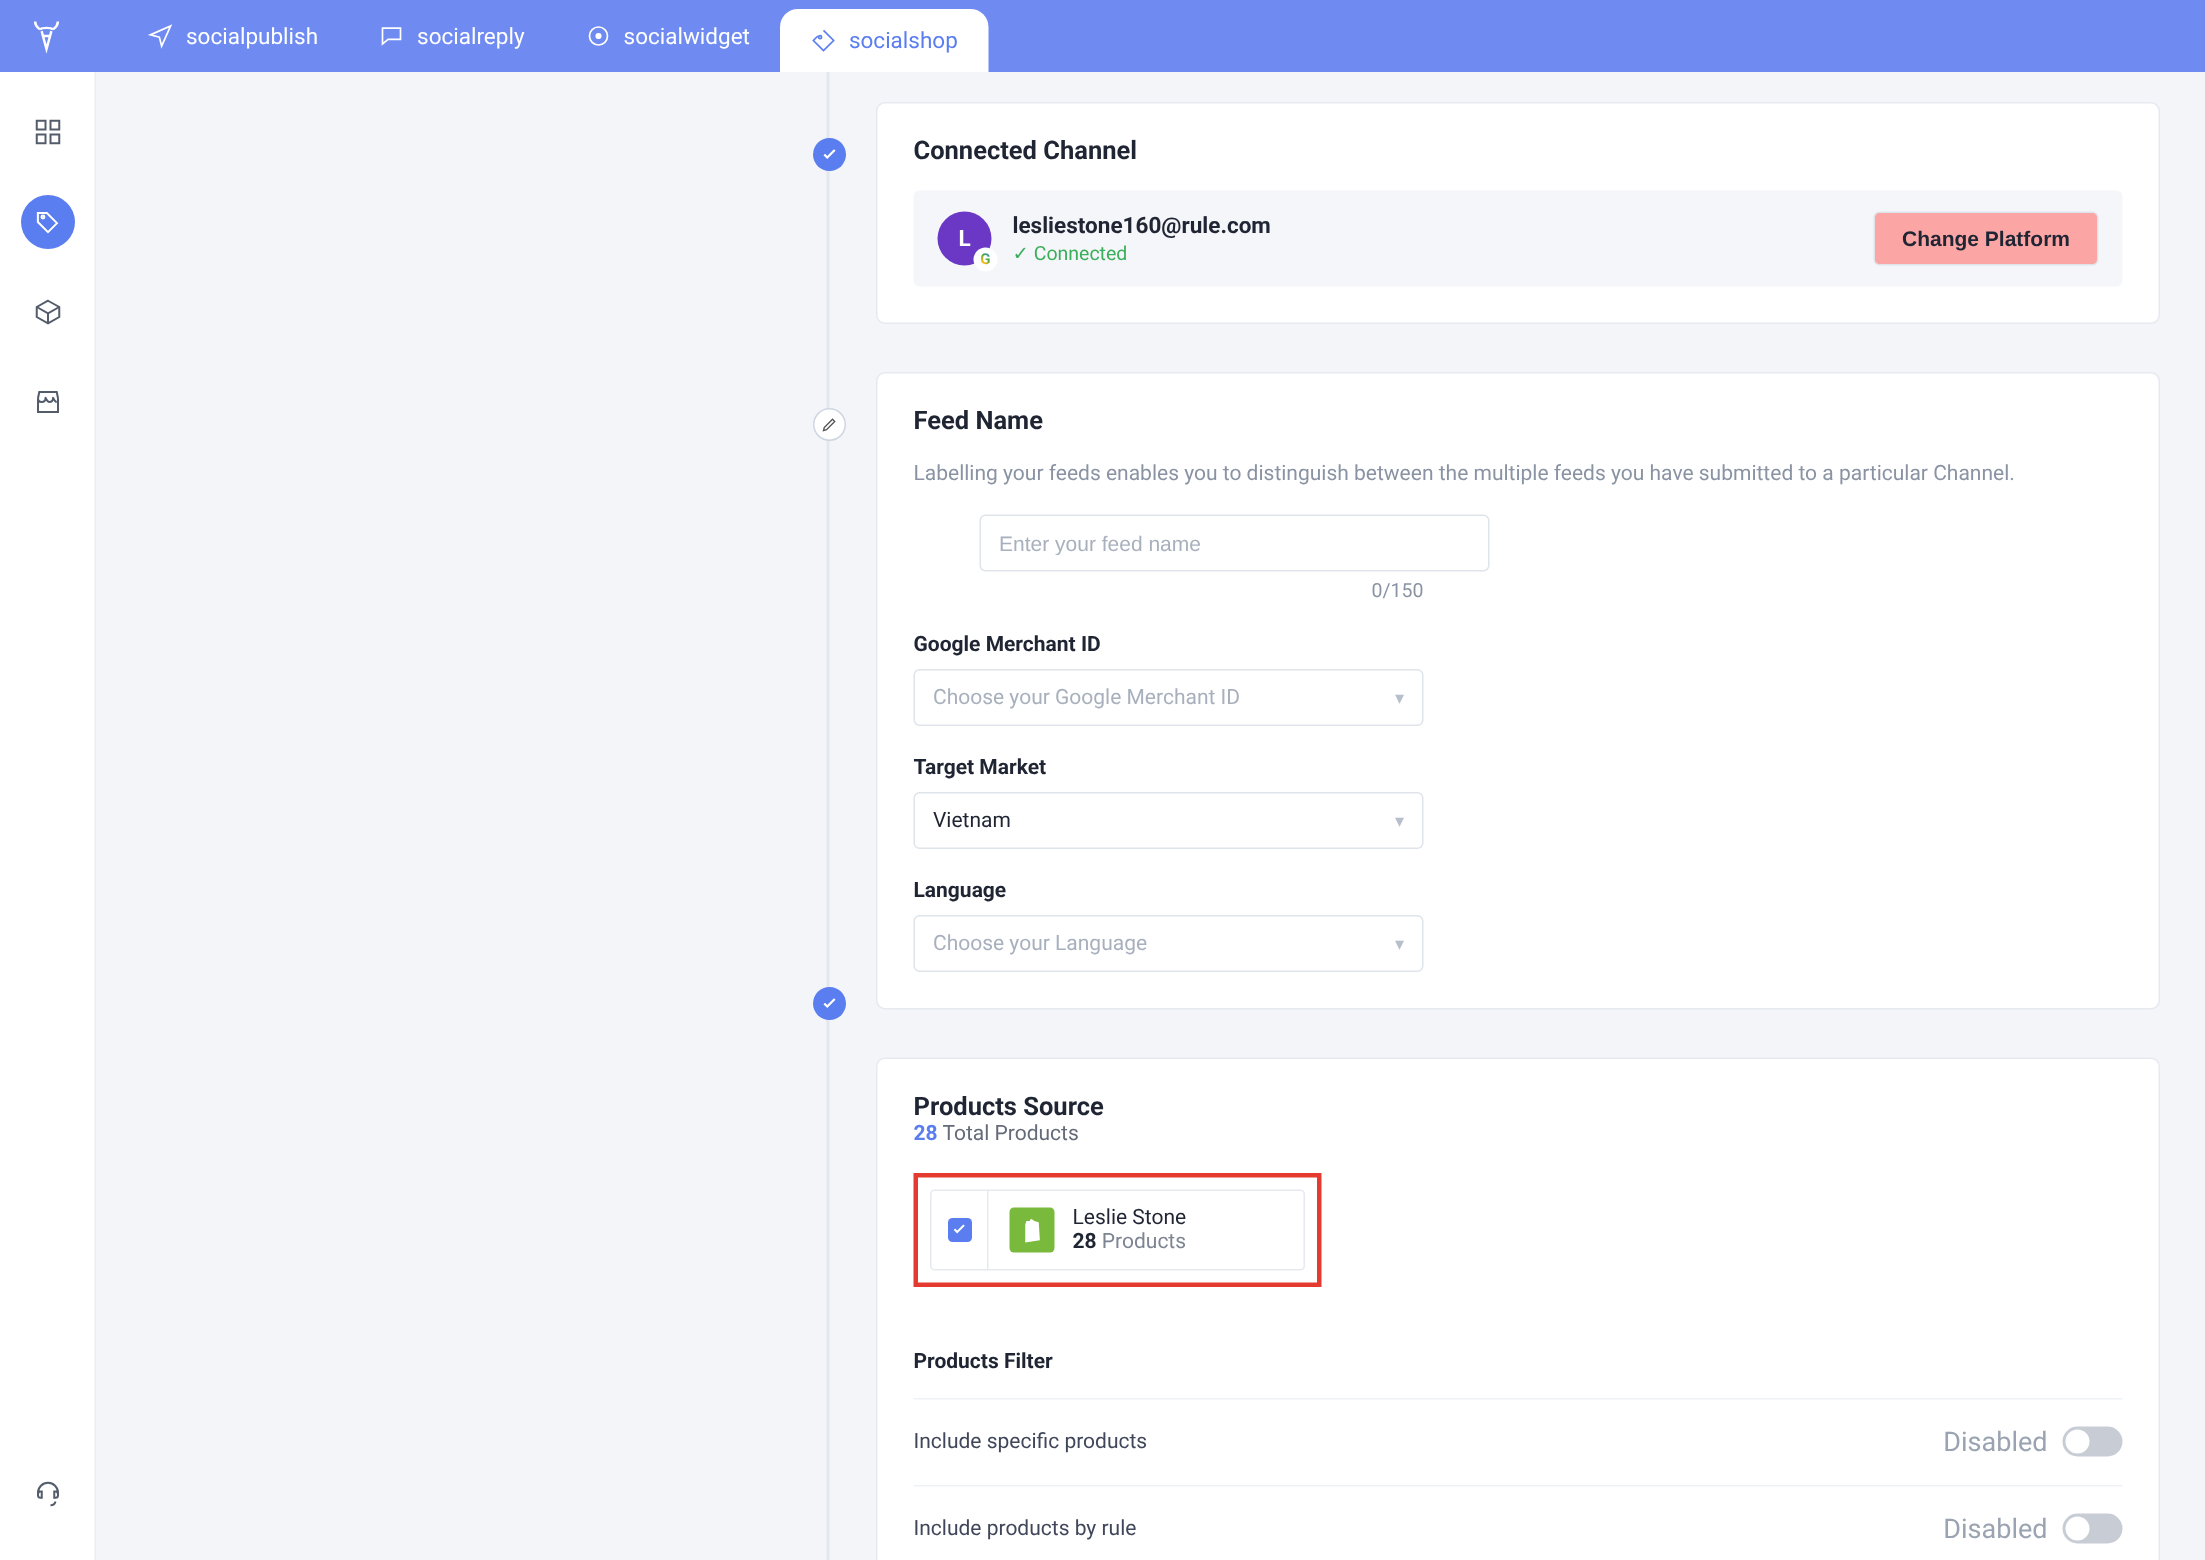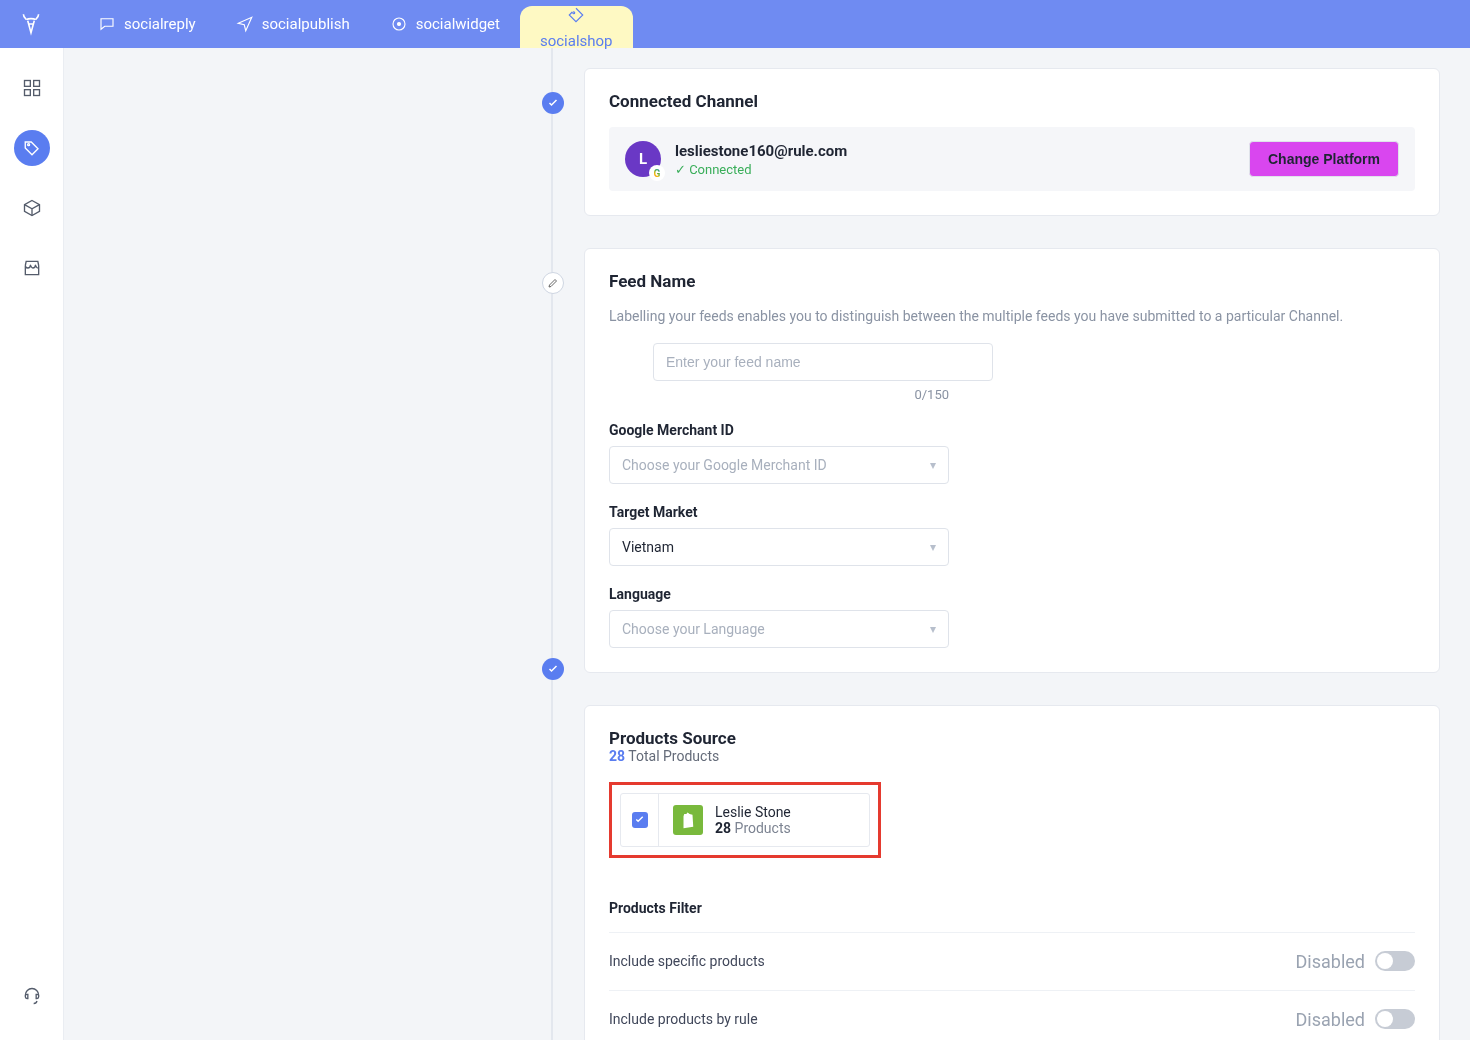--- a/index.html
+++ b/index.html
@@ -4,21 +4,21 @@
   <style>
     * { box-sizing: border-box; margin: 0; padding: 0; }
     body { font-family: -apple-system, BlinkMacSystemFont, "Segoe UI", Roboto, Helvetica, Arial, sans-serif; background:#f3f5f8; color:#1f2533; width:1470px; height:1040px; overflow:hidden; }
 
     
     .topnav { height:48px; background:#6f8bf2; display:flex; align-items:stretch; padding-left:18px; }
     .deer-icon { width:26px; display:flex; align-items:center; margin-right:34px; }
     .deer-icon svg { width:26px; height:26px; stroke:#fff; fill:none; }
 
     .topnav-item { display:flex; align-items:center; gap:8px; padding:0 20px; color:#fff; font-size:15px; cursor:pointer; }
-    .topnav-item.active { background:#fef9c3; color:#5a7df0; border-radius:12px 12px 0 0; margin-top:6px; height:42px; align-items:center;flex-direction:column; }
+    .topnav-item.active { background:#ffffff; color:#5a7df0; border-radius:12px 12px 0 0; margin-top:6px; height:42px; align-items:center; }
     .topnav-item .ic { width:18px; height:18px; display:inline-flex; }
     .topnav-item svg { stroke:currentColor; fill:none; }
 
     
     .leftbar { position:absolute; top:48px; left:0; width:64px; bottom:0; background:#fff; border-right:1px solid #eaedf2; display:flex; flex-direction:column; align-items:center; padding-top:22px; gap:24px; }
     .leftbar .sb { width:36px; height:36px; display:flex; align-items:center; justify-content:center; color:#545c6b; cursor:pointer; }
     .leftbar .sb.active { background:#5a7df0; color:#fff; border-radius:50%; }
     .leftbar .sb svg { stroke:currentColor; fill:none; }
     .leftbar .bottom { margin-top:auto; margin-bottom:26px; }
 
@@ -38,21 +38,21 @@
 
     .card h2 { font-size:17px; font-weight:700; color:#1f2533; margin-bottom:16px; }
 
     
     .channel-box { background:#f5f6f9; border-radius:4px; padding:14px 16px; display:flex; align-items:center; gap:14px; }
     .avatar { width:36px; height:36px; border-radius:50%; background:#6a38c5; color:#fff; font-weight:700; display:flex; align-items:center; justify-content:center; position:relative; font-size:15px; }
     .avatar .gbadge { position:absolute; right:-4px; bottom:-4px; width:16px; height:16px; background:#fff; border-radius:50%; display:flex; align-items:center; justify-content:center; font-size:10px; font-weight:700; }
     .gbadge span { background:linear-gradient(45deg,#ea4335,#fbbc05,#34a853,#4285f4); -webkit-background-clip:text; color:transparent; }
     .ch-txt .email { font-size:15px; font-weight:700; color:#1f2533; }
     .ch-txt .status { font-size:13px; color:#3aae5a; margin-top:2px; }
-    .change-btn { margin-left:auto; background:#d946ef; border:1px solid #dfe3ea; border-radius:4px; padding:9px 18px; font-size:14px; font-weight:600; color:#1f2533; cursor:pointer; }
+    .change-btn { margin-left:auto; background:#fca5a5; border:1px solid #dfe3ea; border-radius:4px; padding:9px 18px; font-size:14px; font-weight:600; color:#1f2533; cursor:pointer; }
 
     
     .desc { font-size:14px; color:#8a93a3; margin-bottom:16px; line-height:1.4; }
     .inp { width:340px; height:38px; border:1px solid #dfe3ea; border-radius:4px; padding:0 12px; font-size:14px; color:#1f2533; outline:none;margin-left:44px; }
     .inp::placeholder { color:#a8b0bd; }
     .counter { width:340px; text-align:right; font-size:13px; color:#8a93a3; margin-top:6px; }
     .lbl { font-size:14px; font-weight:700; color:#1f2533; margin-top:20px; margin-bottom:8px; }
     .sel { width:340px; height:38px; border:1px solid #dfe3ea; border-radius:4px; padding:0 12px; font-size:14px; display:flex; align-items:center; justify-content:space-between; color:#1f2533; cursor:pointer; }
     .sel.placeholder { color:#a8b0bd; }
     .sel .chev { color:#b7bfcc; font-size:12px; }
@@ -86,32 +86,32 @@
 
 <div class="topnav">
   <div class="deer-icon">
     <svg viewBox="0 0 24 24" stroke-width="1.5">
         <path d="M5 3c0 3 2 4 3 5M19 3c0 3-2 4-3 5M8 8c1-1 2-1 4-1s3 0 4 1M9 9l3 11 3-11M10 12h4"></path>
       </svg>
   </div>
   <div class="topnav-item">
     <span class="ic">
         <svg viewBox="0 0 24 24" stroke-width="1.5">
+          <path d="M3 11l18-8-8 18-2-8-8-2z"></path>
+        </svg>
+      </span>
+    <span>socialpublish</span>
+  </div>
+  <div class="topnav-item">
+    <span class="ic">
+        <svg viewBox="0 0 24 24" stroke-width="1.5">
           <path d="M4 5h16v10H9l-5 4V5z"></path>
         </svg>
       </span>
     <span>socialreply</span>
-  </div>
-  <div class="topnav-item">
-    <span class="ic">
-        <svg viewBox="0 0 24 24" stroke-width="1.5">
-          <path d="M3 11l18-8-8 18-2-8-8-2z"></path>
-        </svg>
-      </span>
-    <span>socialpublish</span>
   </div>
   <div class="topnav-item">
     <span class="ic">
         <svg viewBox="0 0 24 24" stroke-width="1.5">
           <circle cx="12" cy="12" r="8"></circle>
           <circle cx="12" cy="12" r="2" fill="currentColor"></circle>
         </svg>
       </span>
     <span>socialwidget</span>
   </div>

